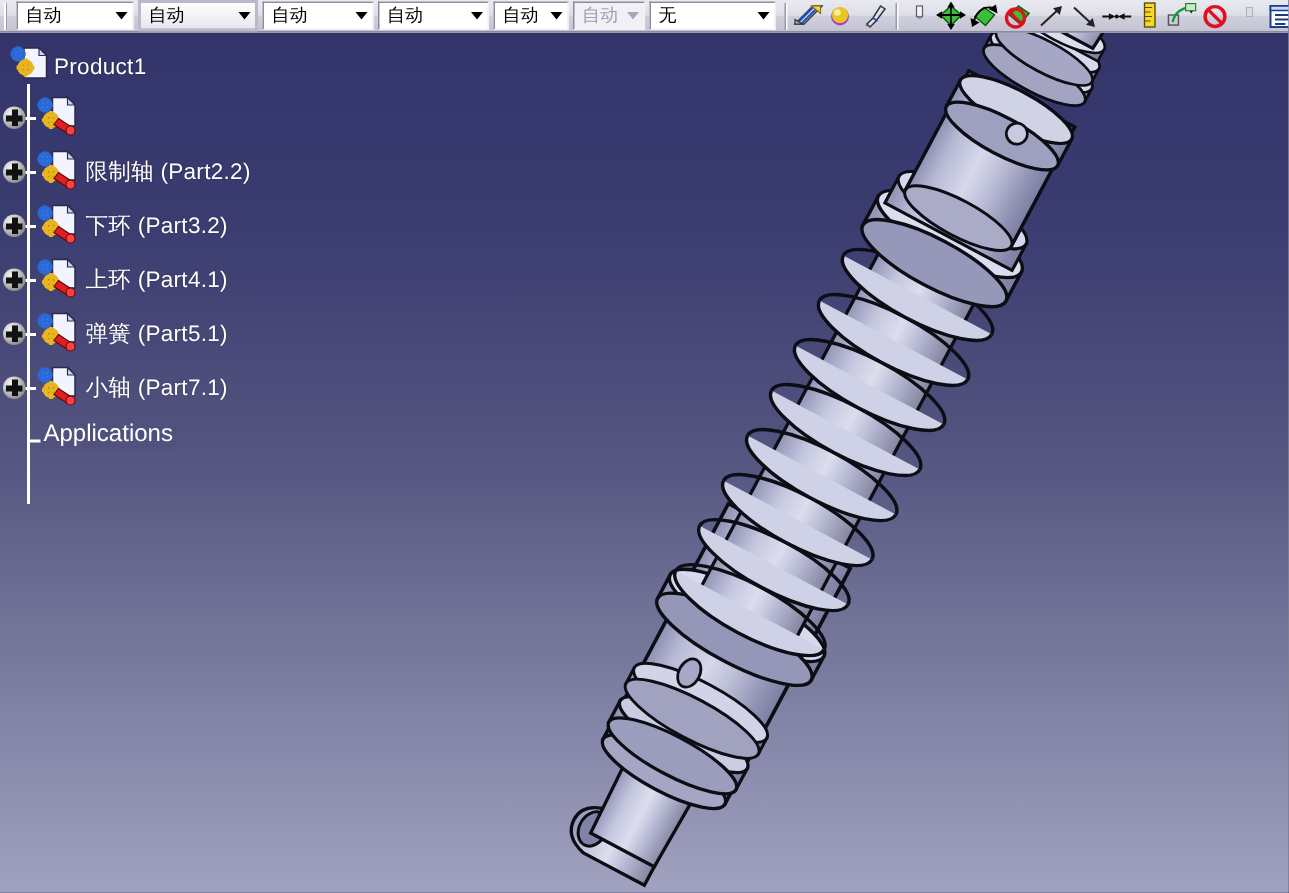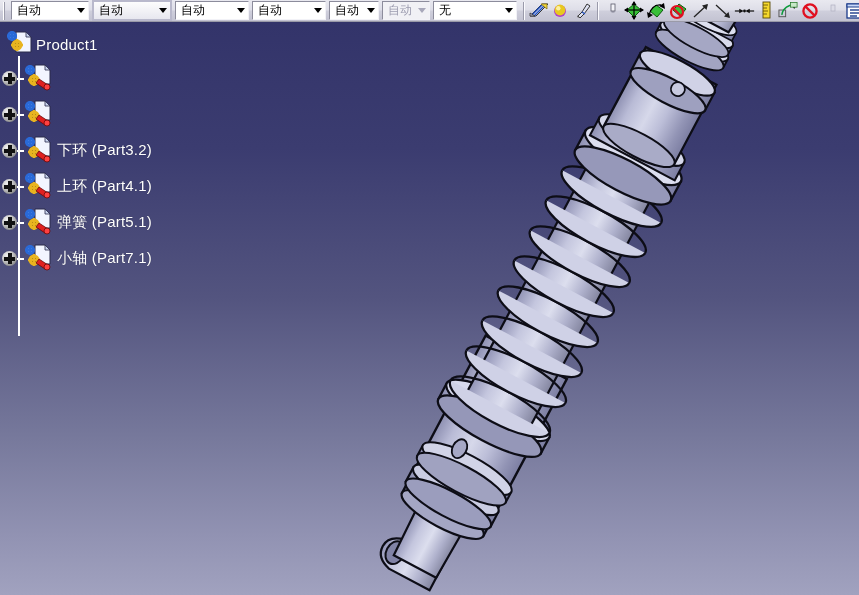--- a/index.html
+++ b/index.html
@@ -549,20 +549,21 @@
               <circle cx="9" cy="7" r="5" fill="#2a6ad8"></circle>
               <circle cx="9" cy="7" r="2" fill="#8fc0ff"></circle>
               <path d="M9,2 l0,10 M4,7 l10,0" stroke="#2a6ad8" stroke-width="2.3"></path>
               <circle cx="13" cy="17" r="5.5" fill="#e8b420"></circle>
               <circle cx="13" cy="17" r="2.2" fill="#5a4208"></circle>
               <path d="M13,11 l0,12 M7,17 l12,0" stroke="#e8b420" stroke-width="2.5"></path>
               <path d="M18,16 l9,6 l-3,4 l-9,-6 z" fill="#e02020" stroke="#6a0808" stroke-width="0.8"></path>
               <circle cx="26" cy="24" r="3" fill="#ff4040" stroke="#6a0808" stroke-width="0.8"></circle>
             </svg>
           </span>
+          <span class="node-label">限制轴 (Part2.2)</span>
         </div>
       </div>
 
       <div class="node">
         <div class="node-row">
           <span class="expander">
             <span class="ball"></span>
               <span class="plus-h"></span>
               <span class="plus-v"></span>
               <span class="stub"></span>
@@ -657,16 +658,21 @@
               <path d="M13,11 l0,12 M7,17 l12,0" stroke="#e8b420" stroke-width="2.5"></path>
               <path d="M18,16 l9,6 l-3,4 l-9,-6 z" fill="#e02020" stroke="#6a0808" stroke-width="0.8"></path>
               <circle cx="26" cy="24" r="3" fill="#ff4040" stroke="#6a0808" stroke-width="0.8"></circle>
             </svg>
           </span>
           <span class="node-label">小轴 (Part7.1)</span>
         </div>
       </div>
 
 
+      <div id="apps-node">
+        <span class="elbow-v"></span>
+        <span class="elbow-h"></span>
+        <span class="apps-label">Applications</span>
+      </div>
 
     </div>
   </div>
 </div>
 
 </body></html>

